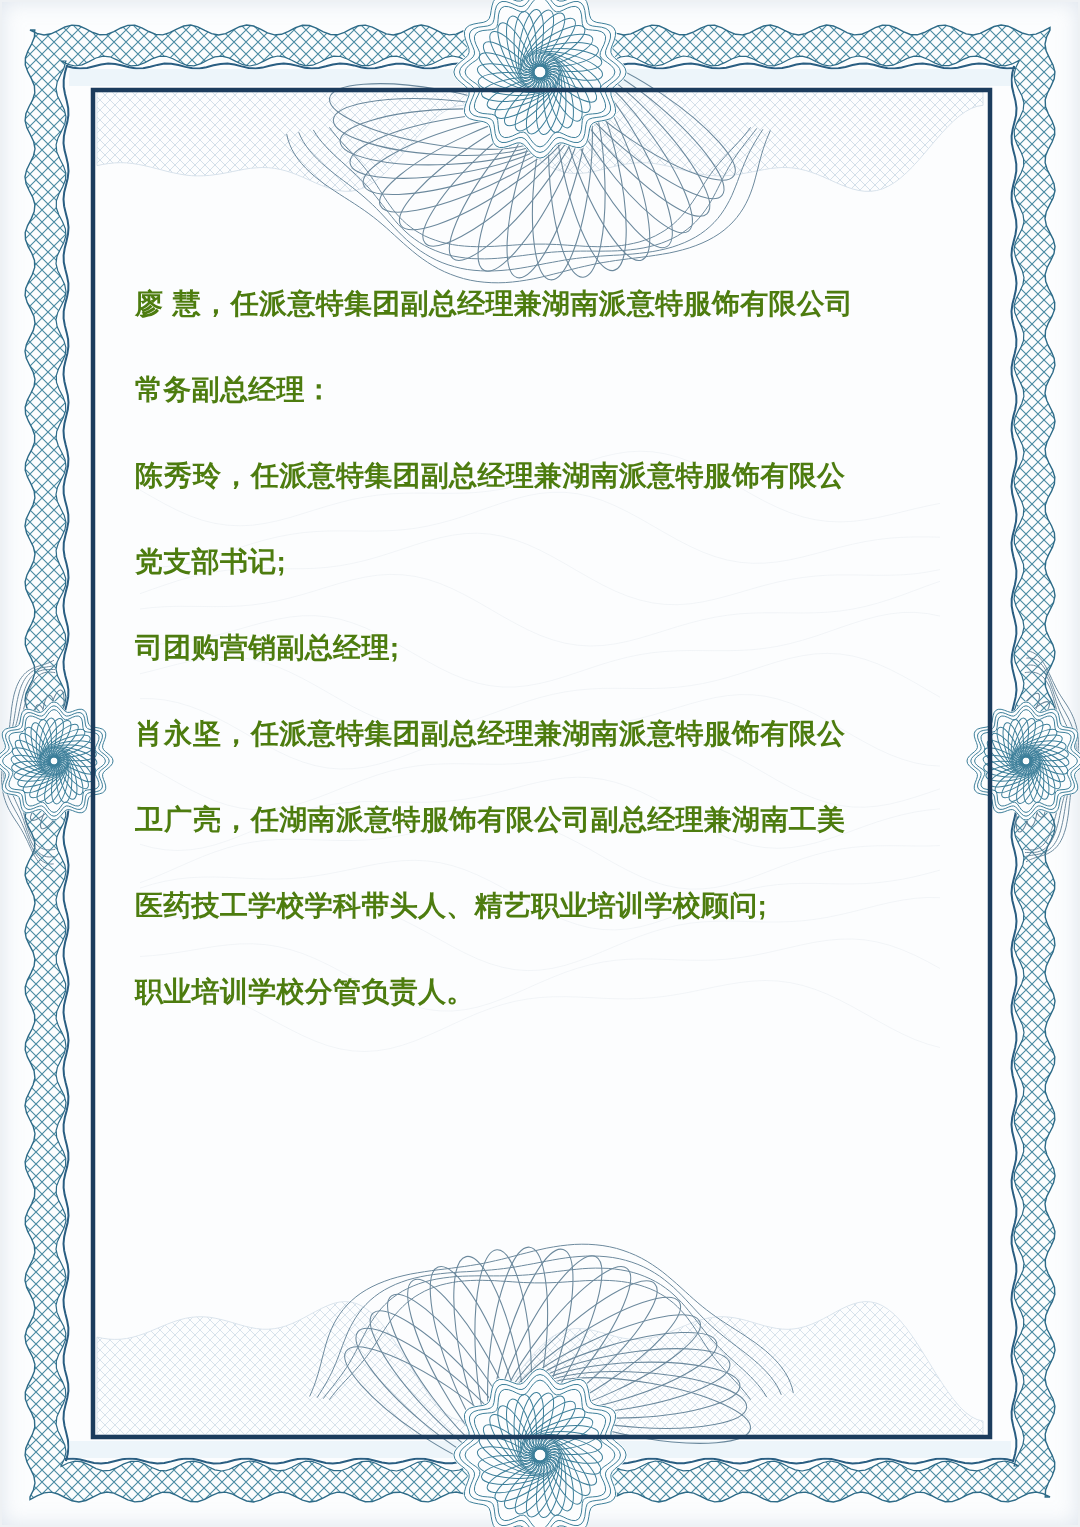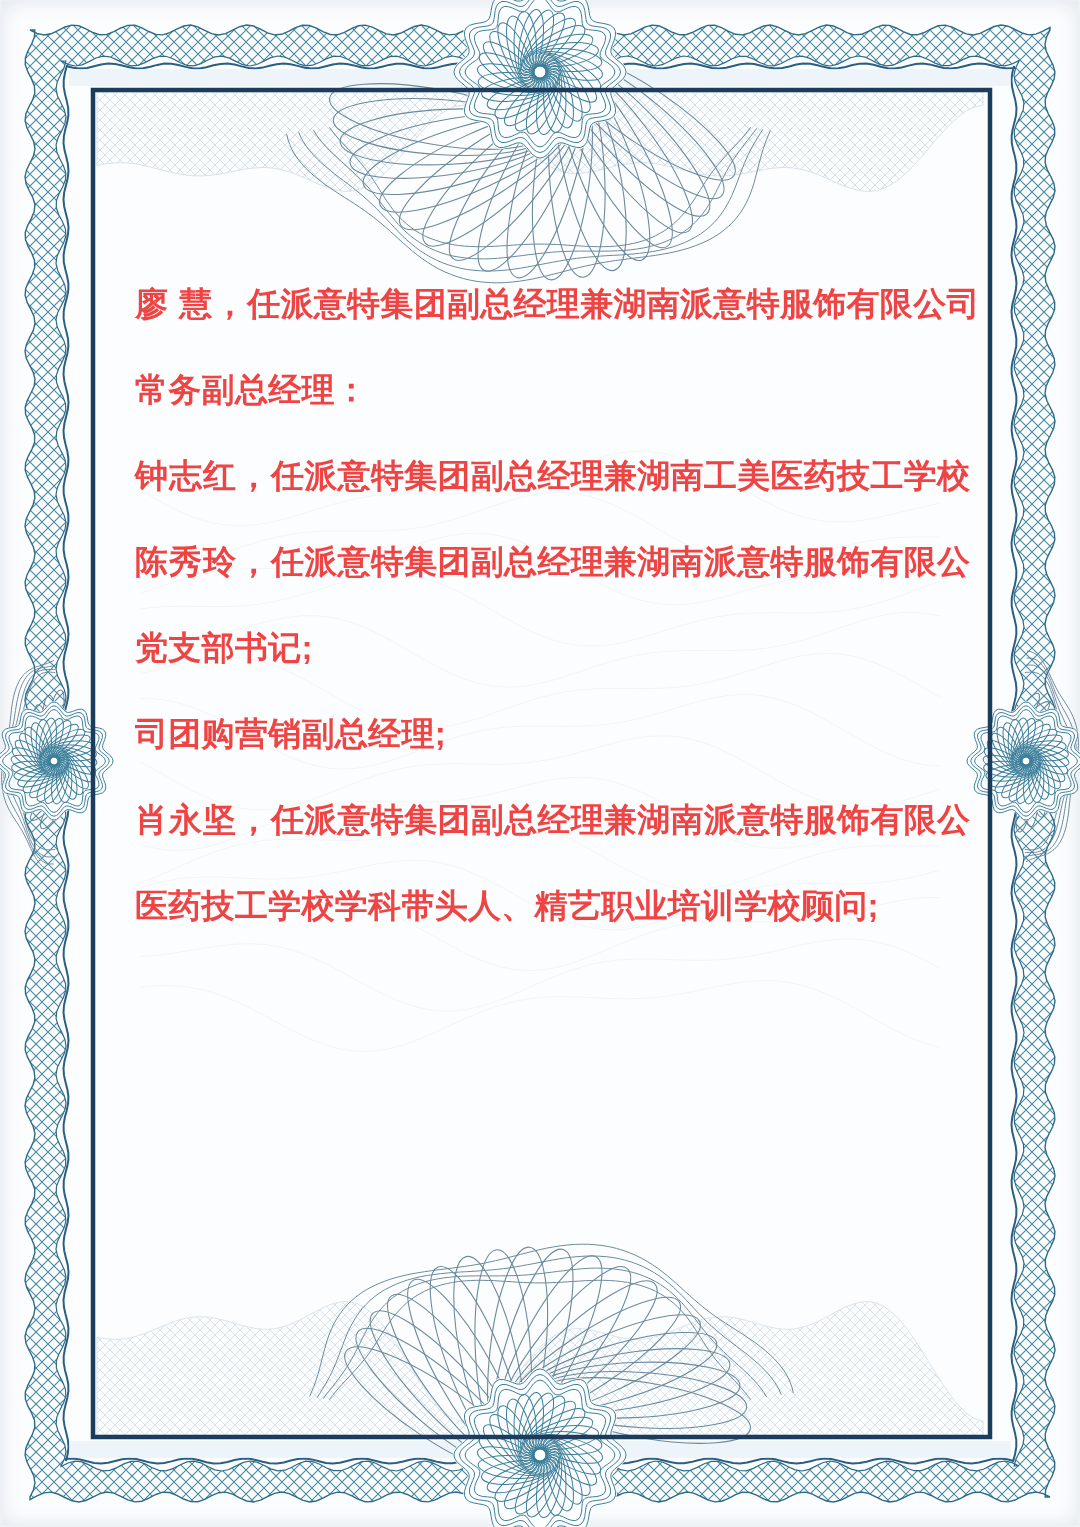--- a/index.html
+++ b/index.html
@@ -11,22 +11,22 @@
   .page{
     position:relative;width:1080px;height:1527px;
     background:#fcfdfe;
     box-shadow: inset 0 0 0 2px #eef1f4, inset 0 0 22px rgba(165,185,205,.38);
   }
   #deco{position:absolute;left:0;top:0;width:1080px;height:1527px;display:block;}
   .content{
     position:absolute;left:135px;top:261px;width:840px;
   }
   .line{
-    height:86px;line-height:86px;font-size:33px;letter-spacing:0.3px;
-    color:#ef4444;font-weight:600;white-space:nowrap;
+    height:86px;line-height:86px;font-size:28px;letter-spacing:0.3px;
+    color:#4d7c0f;font-weight:600;white-space:nowrap;
   }
   .line b{font-weight:800;letter-spacing:1px;}
 </style>
 </head>
 <body>
 
 <div class="page">
   <svg id="deco" viewBox="0 0 1080 1527">
       <defs>
         <pattern id="latA" width="12" height="12" patternUnits="userSpaceOnUse">
@@ -285,20 +285,21 @@
         <path d="M1077.4,761.0L1076.7,763.3L1074.9,765.4L1072.4,767.3L1069.9,769.0L1068.1,770.6L1067.2,772.4L1067.4,774.5L1068.5,776.9L1069.8,779.7L1070.8,782.6L1071.0,785.2L1070.0,787.3L1068.0,788.7L1065.1,789.4L1062.0,789.7L1059.2,790.0L1057.0,790.6L1055.6,792.0L1055.0,794.2L1054.7,797.0L1054.4,800.1L1053.7,803.0L1052.3,805.0L1050.2,806.0L1047.6,805.8L1044.7,804.8L1041.9,803.5L1039.5,802.4L1037.4,802.2L1035.6,803.1L1034.0,804.9L1032.3,807.4L1030.4,809.9L1028.3,811.7L1026.0,812.4L1023.7,811.7L1021.6,809.9L1019.7,807.4L1018.0,804.9L1016.4,803.1L1014.6,802.2L1012.5,802.4L1010.1,803.5L1007.3,804.8L1004.4,805.8L1001.8,806.0L999.7,805.0L998.3,803.0L997.6,800.1L997.3,797.0L997.0,794.2L996.4,792.0L995.0,790.6L992.8,790.0L990.0,789.7L986.9,789.4L984.0,788.7L982.0,787.3L981.0,785.2L981.2,782.6L982.2,779.7L983.5,776.9L984.6,774.5L984.8,772.4L983.9,770.6L982.1,769.0L979.6,767.3L977.1,765.4L975.3,763.3L974.6,761.0L975.3,758.7L977.1,756.6L979.6,754.7L982.1,753.0L983.9,751.4L984.8,749.6L984.6,747.5L983.5,745.1L982.2,742.3L981.2,739.4L981.0,736.8L982.0,734.7L984.0,733.3L986.9,732.6L990.0,732.3L992.8,732.0L995.0,731.4L996.4,730.0L997.0,727.8L997.3,725.0L997.6,721.9L998.3,719.0L999.7,717.0L1001.8,716.0L1004.4,716.2L1007.3,717.2L1010.1,718.5L1012.5,719.6L1014.6,719.8L1016.4,718.9L1018.0,717.1L1019.7,714.6L1021.6,712.1L1023.7,710.3L1026.0,709.6L1028.3,710.3L1030.4,712.1L1032.3,714.6L1034.0,717.1L1035.6,718.9L1037.4,719.8L1039.5,719.6L1041.9,718.5L1044.7,717.2L1047.6,716.2L1050.2,716.0L1052.3,717.0L1053.7,719.0L1054.4,721.9L1054.7,725.0L1055.0,727.8L1055.6,730.0L1057.0,731.4L1059.2,732.0L1062.0,732.3L1065.1,732.6L1068.0,733.3L1070.0,734.7L1071.0,736.8L1070.8,739.4L1069.8,742.3L1068.5,745.1L1067.4,747.5L1067.2,749.6L1068.1,751.4L1069.9,753.0L1072.4,754.7L1074.9,756.6L1076.7,758.7L1077.4,761.0Z" fill="none"></path>
         <path d="M1081.2,761.0L1080.5,763.4L1078.7,765.7L1076.2,767.8L1073.7,769.7L1071.8,771.5L1070.9,773.4L1071.1,775.6L1072.0,778.3L1073.3,781.2L1074.3,784.2L1074.4,787.0L1073.3,789.3L1071.2,790.8L1068.2,791.7L1065.0,792.1L1062.1,792.5L1059.8,793.3L1058.3,794.8L1057.5,797.1L1057.1,800.0L1056.7,803.2L1055.8,806.2L1054.3,808.3L1052.0,809.4L1049.2,809.3L1046.2,808.3L1043.3,807.0L1040.6,806.1L1038.4,805.9L1036.5,806.8L1034.7,808.7L1032.8,811.2L1030.7,813.7L1028.4,815.5L1026.0,816.2L1023.6,815.5L1021.3,813.7L1019.2,811.2L1017.3,808.7L1015.5,806.8L1013.6,805.9L1011.4,806.1L1008.7,807.0L1005.8,808.3L1002.8,809.3L1000.0,809.4L997.7,808.3L996.2,806.2L995.3,803.2L994.9,800.0L994.5,797.1L993.7,794.8L992.2,793.3L989.9,792.5L987.0,792.1L983.8,791.7L980.8,790.8L978.7,789.3L977.6,787.0L977.7,784.2L978.7,781.2L980.0,778.3L980.9,775.6L981.1,773.4L980.2,771.5L978.3,769.7L975.8,767.8L973.3,765.7L971.5,763.4L970.8,761.0L971.5,758.6L973.3,756.3L975.8,754.2L978.3,752.3L980.2,750.5L981.1,748.6L980.9,746.4L980.0,743.7L978.7,740.8L977.7,737.8L977.6,735.0L978.7,732.7L980.8,731.2L983.8,730.3L987.0,729.9L989.9,729.5L992.2,728.7L993.7,727.2L994.5,724.9L994.9,722.0L995.3,718.8L996.2,715.8L997.7,713.7L1000.0,712.6L1002.8,712.7L1005.8,713.7L1008.7,715.0L1011.4,715.9L1013.6,716.1L1015.5,715.2L1017.3,713.3L1019.2,710.8L1021.3,708.3L1023.6,706.5L1026.0,705.8L1028.4,706.5L1030.7,708.3L1032.8,710.8L1034.7,713.3L1036.5,715.2L1038.4,716.1L1040.6,715.9L1043.3,715.0L1046.2,713.7L1049.2,712.7L1052.0,712.6L1054.3,713.7L1055.8,715.8L1056.7,718.8L1057.1,722.0L1057.5,724.9L1058.3,727.2L1059.8,728.7L1062.1,729.5L1065.0,729.9L1068.2,730.3L1071.2,731.2L1073.3,732.7L1074.4,735.0L1074.3,737.8L1073.3,740.8L1072.0,743.7L1071.1,746.4L1070.9,748.6L1071.8,750.5L1073.7,752.3L1076.2,754.2L1078.7,756.3L1080.5,758.6L1081.2,761.0Z" fill="none"></path>
         <path d="M1085.0,761.0L1084.4,763.6L1082.5,766.1L1080.0,768.3L1077.5,770.3L1075.6,772.3L1074.6,774.4L1074.7,776.8L1075.6,779.6L1076.8,782.7L1077.7,785.9L1077.7,788.8L1076.6,791.2L1074.4,792.9L1071.3,793.9L1068.0,794.5L1065.0,795.0L1062.5,795.9L1060.9,797.5L1060.0,800.0L1059.5,803.0L1058.9,806.3L1057.9,809.4L1056.2,811.6L1053.8,812.7L1050.9,812.7L1047.7,811.8L1044.6,810.6L1041.8,809.7L1039.4,809.6L1037.3,810.6L1035.3,812.5L1033.3,815.0L1031.1,817.5L1028.6,819.4L1026.0,820.0L1023.4,819.4L1020.9,817.5L1018.7,815.0L1016.7,812.5L1014.7,810.6L1012.6,809.6L1010.2,809.7L1007.4,810.6L1004.3,811.8L1001.1,812.7L998.2,812.7L995.8,811.6L994.1,809.4L993.1,806.3L992.5,803.0L992.0,800.0L991.1,797.5L989.5,795.9L987.0,795.0L984.0,794.5L980.7,793.9L977.6,792.9L975.4,791.2L974.3,788.8L974.3,785.9L975.2,782.7L976.4,779.6L977.3,776.8L977.4,774.4L976.4,772.3L974.5,770.3L972.0,768.3L969.5,766.1L967.6,763.6L967.0,761.0L967.6,758.4L969.5,755.9L972.0,753.7L974.5,751.7L976.4,749.7L977.4,747.6L977.3,745.2L976.4,742.4L975.2,739.3L974.3,736.1L974.3,733.2L975.4,730.8L977.6,729.1L980.7,728.1L984.0,727.5L987.0,727.0L989.5,726.1L991.1,724.5L992.0,722.0L992.5,719.0L993.1,715.7L994.1,712.6L995.8,710.4L998.2,709.3L1001.1,709.3L1004.3,710.2L1007.4,711.4L1010.2,712.3L1012.6,712.4L1014.7,711.4L1016.7,709.5L1018.7,707.0L1020.9,704.5L1023.4,702.6L1026.0,702.0L1028.6,702.6L1031.1,704.5L1033.3,707.0L1035.3,709.5L1037.3,711.4L1039.4,712.4L1041.8,712.3L1044.6,711.4L1047.7,710.2L1050.9,709.3L1053.8,709.3L1056.2,710.4L1057.9,712.6L1058.9,715.7L1059.5,719.0L1060.0,722.0L1060.9,724.5L1062.5,726.1L1065.0,727.0L1068.0,727.5L1071.3,728.1L1074.4,729.1L1076.6,730.8L1077.7,733.2L1077.7,736.1L1076.8,739.3L1075.6,742.4L1074.7,745.2L1074.6,747.6L1075.6,749.7L1077.5,751.7L1080.0,753.7L1082.5,755.9L1084.4,758.4L1085.0,761.0Z" fill="none"></path>
       </g>
       <rect x="93" y="90" width="897" height="1347" fill="none" stroke="#1c3c5d" stroke-width="4.5"></rect>
     </svg>
 
   <div class="content">
     <div class="line"><b>廖 慧，</b><span>任派意特集团副总经理兼湖南派意特服饰有限公司</span></div>
     <div class="line"><b></b><span>常务副总经理：</span></div>
-    <div class="line"><b>钟志红，</b><span>任派意特集团副总经理兼湖南工美医药技工学校</span></div>
     <div class="line"><b>陈秀玲，</b><span>任派意特集团副总经理兼湖南派意特服饰有限公</span></div>
     <div class="line"><b></b><span>党支部书记;</span></div>
     <div class="line"><b></b><span>司团购营销副总经理;</span></div>
     <div class="line"><b>肖永坚，</b><span>任派意特集团副总经理兼湖南派意特服饰有限公</span></div>
+    <div class="line"><b>卫广亮，</b><span>任湖南派意特服饰有限公司副总经理兼湖南工美</span></div>
     <div class="line"><b></b><span>医药技工学校学科带头人、精艺职业培训学校顾问;</span></div>
+    <div class="line"><b></b><span>职业培训学校分管负责人。</span></div>
   </div>
 </div>
 
 </body></html>

